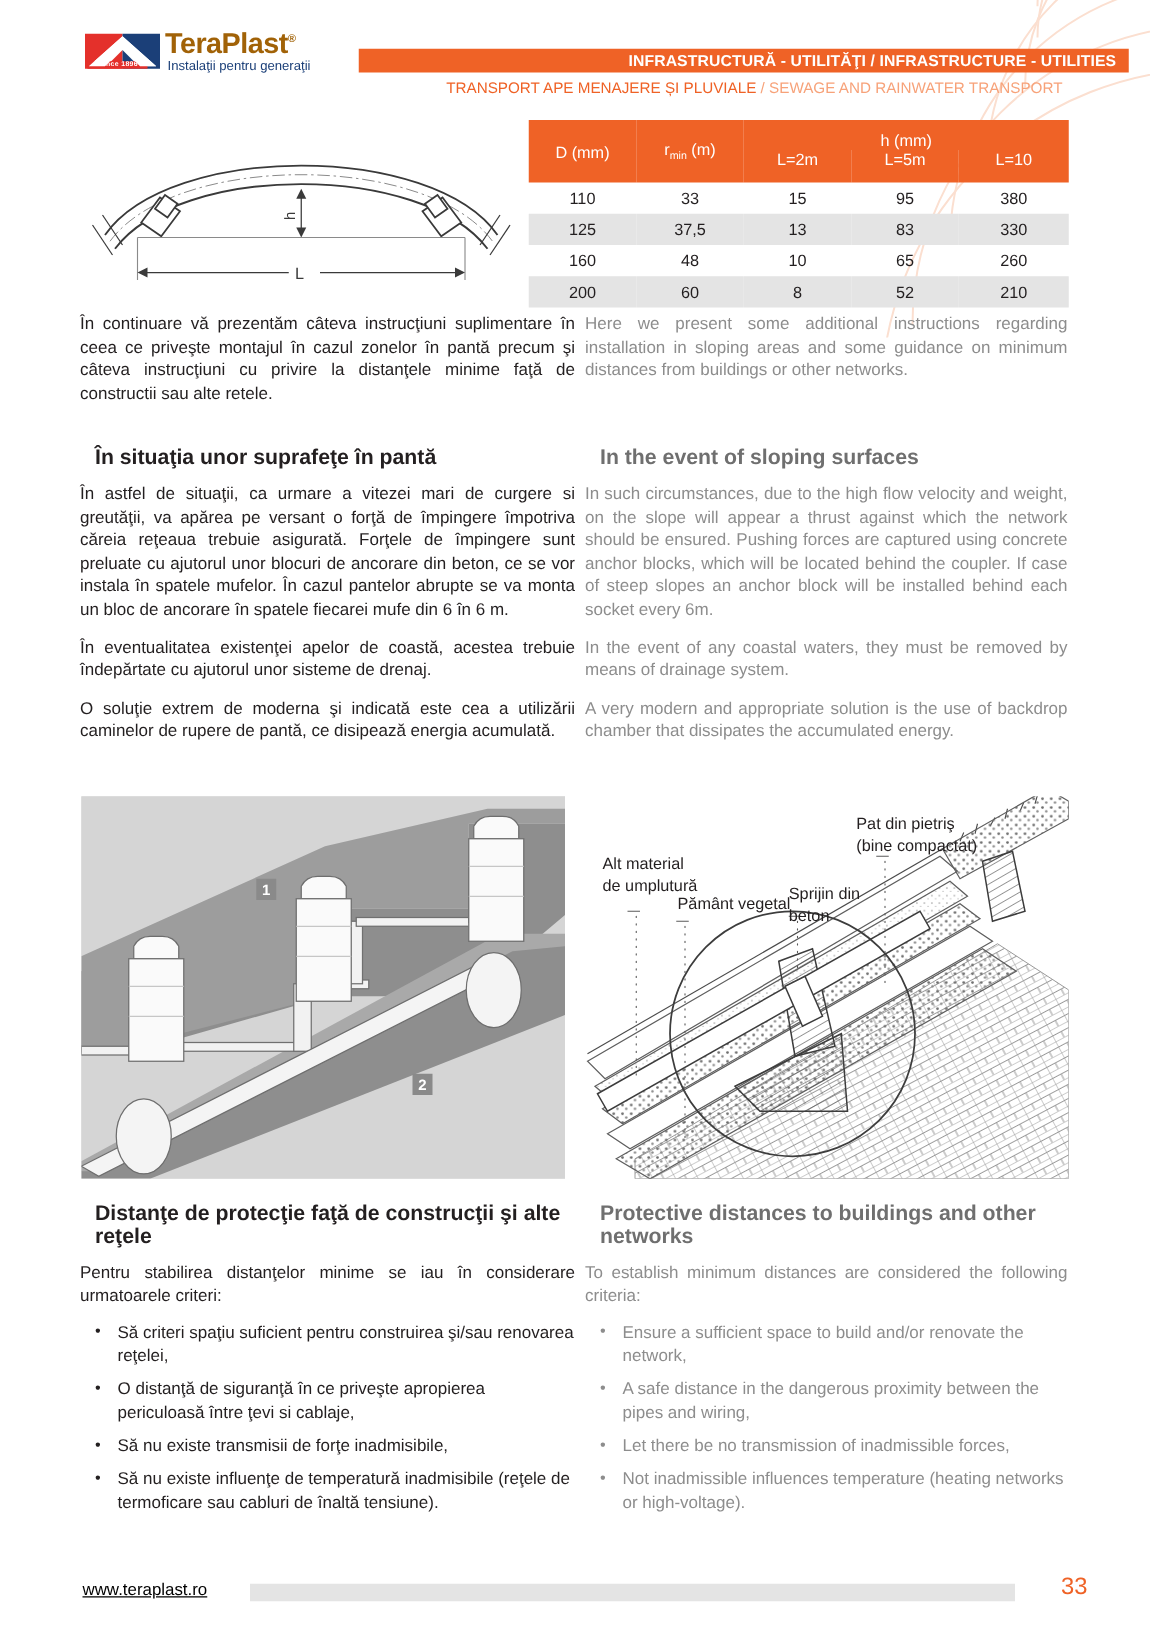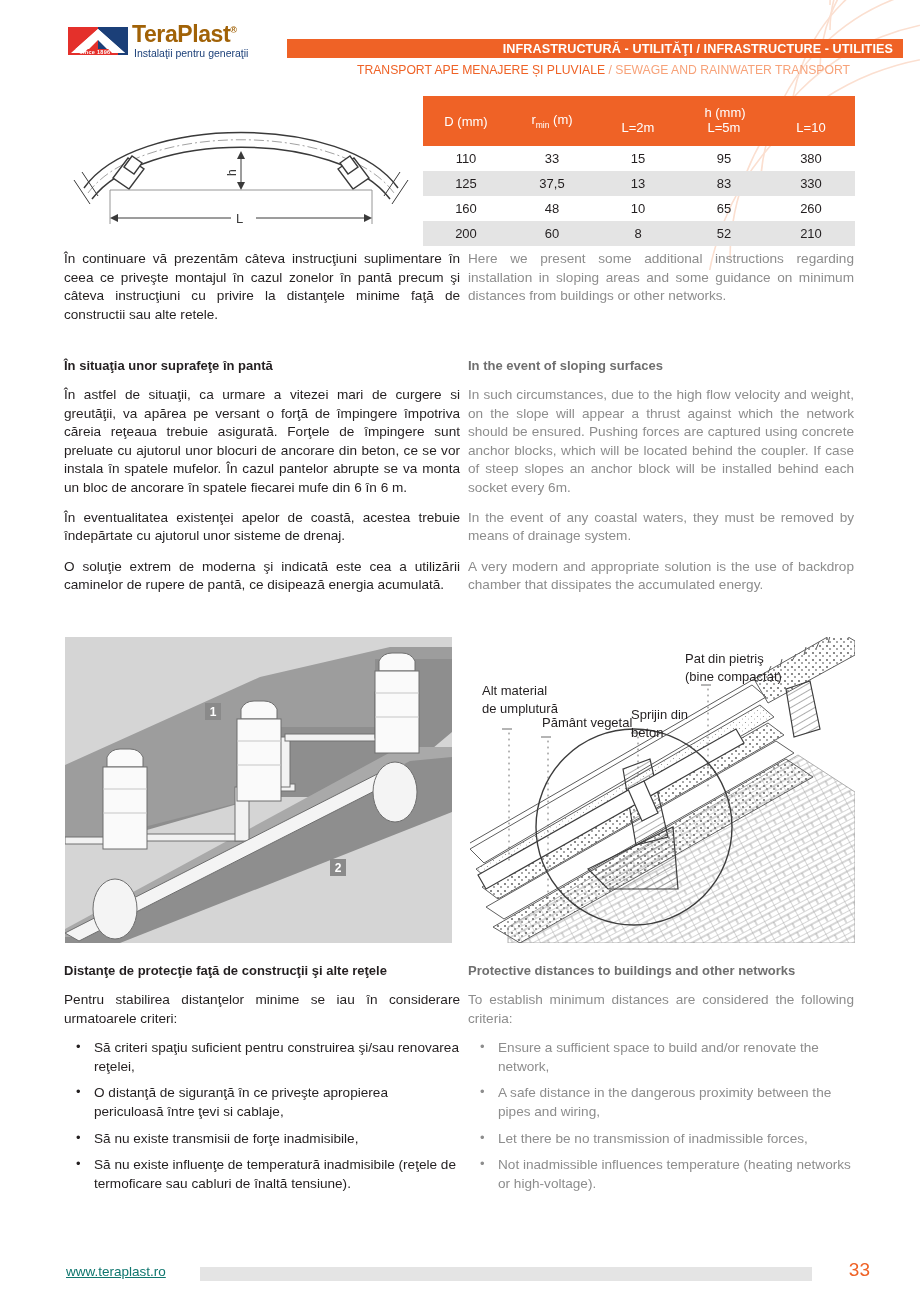--- a/index.html
+++ b/index.html
@@ -46,38 +46,38 @@
   .tbl tbody tr:nth-child(even){background:#e4e4e4;}
   .hsub{font-size:12.5px;}
   .rmin sub{font-size:8.5px;}
 
   
   .col-ro{position:absolute;left:64px;width:396px;z-index:2;}
   .col-en{position:absolute;left:468px;width:386px;z-index:2;}
   p.j{margin:0 0 11px 0;font-size:13.6px;line-height:18.6px;text-align:justify;}
   .col-ro p.j{color:#231f20;}
   .col-en p.j{color:#8d8d8d;}
-  h3.sec{margin:0 0 11px 0;font-size:13px;font-weight:bold;line-height:18px;}
+  h3.sec{margin:0 0 11px 12px;font-size:17px;font-weight:bold;line-height:18px;}
   .col-ro h3.sec{color:#231f20;}
   .col-en h3.sec{color:#6f6f6f;}
   ul.bl{margin:2px 0 0 0;padding:0;list-style:none;}
   ul.bl li{position:relative;padding-left:30px;margin-bottom:8px;
            font-size:13.6px;line-height:18.6px;}
   ul.bl li:before{content:"•";position:absolute;left:12px;top:-1px;font-size:13px;}
   .col-ro ul.bl li{color:#231f20;}
   .col-en ul.bl li{color:#8d8d8d;}
 
   
   .fig-left{position:absolute;left:65px;top:637px;width:387px;height:306px;
             background:#d9d9d9;z-index:2;overflow:hidden;}
   .fig-right{position:absolute;left:468px;top:637px;width:387px;height:306px;z-index:2;}
 
   
   .footer{position:absolute;left:0;bottom:0;width:920px;height:56px;z-index:3;}
-  .foot-url{position:absolute;left:66px;top:19px;font-size:13.5px;color:#0f766e;}
+  .foot-url{position:absolute;left:66px;top:19px;font-size:13.5px;color:#000000;}
   .foot-bar{position:absolute;left:200px;top:22px;width:612px;height:14px;background:#e4e4e4;}
   .foot-page{position:absolute;right:50px;top:14px;font-size:19px;color:#ef6226;}
 </style>
 </head>
 <body>
 
 <div class="page">
 
   <svg class="deco" viewBox="0 0 320 330">
     <g fill="none" stroke="#fbdfd0" stroke-width="1.6">

